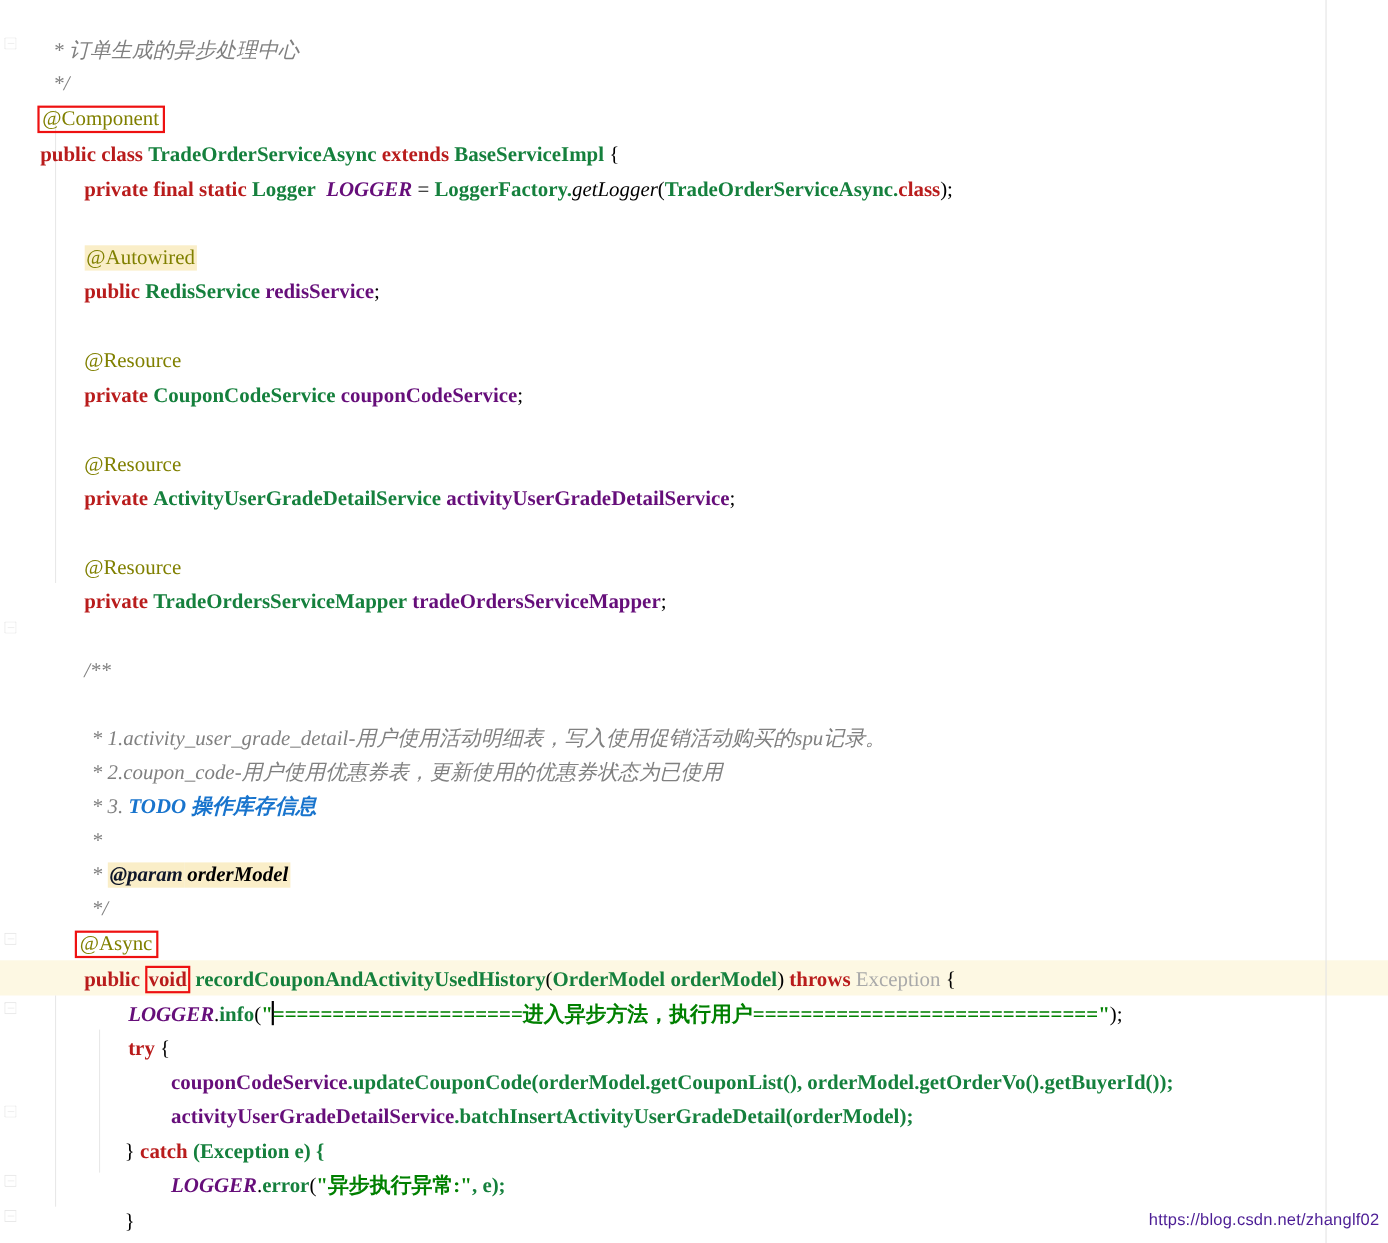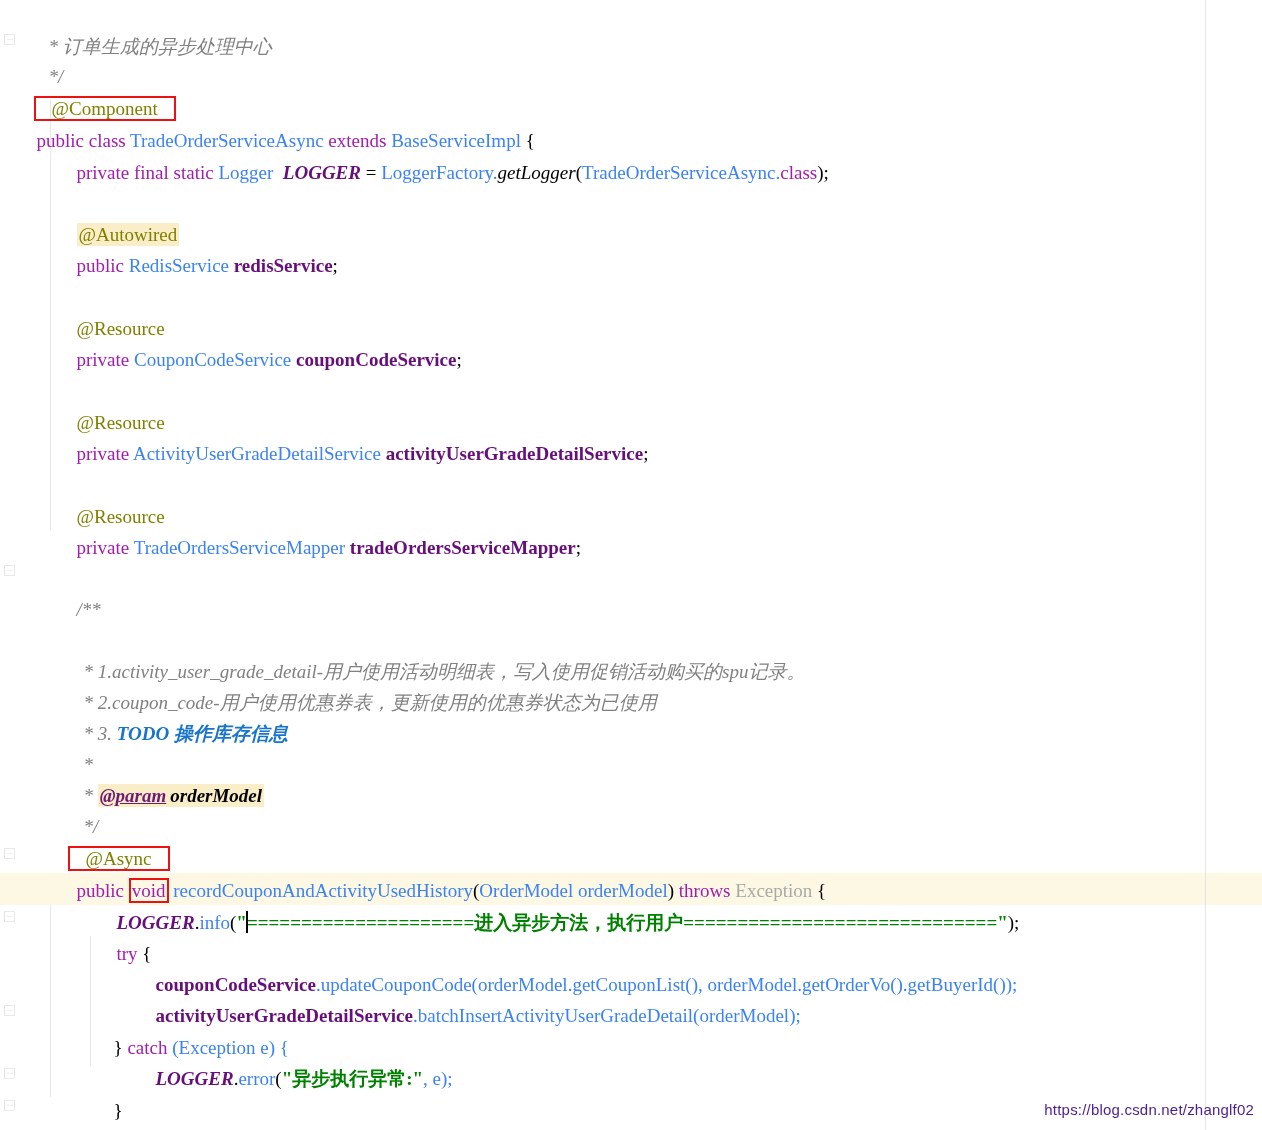--- a/index.html
+++ b/index.html
@@ -59,42 +59,42 @@
     left: 0;
     white-space: pre;
     font-family: "Liberation Serif", "DejaVu Serif", serif;
     font-size: 19px;
     line-height: 31px;
     height: 31px;
     color: #000000;
   }
 
   
-  .kw       { color: #a21caf; font-weight: normal; }
-  .ident    { color: #3b82f6; }
+  .kw       { color: #b91c1c; font-weight: bold; }
+  .ident    { color: #15803d; font-weight: bold; }
   .field    { color: #660e7a; font-weight: bold; }
   .static-f { color: #660e7a; font-weight: bold; font-style: italic; }
   .method-s { color: #000000; font-style: italic; }
   .anno     { color: #808000; }
   .cmt      { color: #808080; font-style: italic; }
   .todo     { color: #1874cd; font-weight: bold; font-style: italic; }
   .str      { color: #008000; font-weight: bold; }
   .str-q    { color: #008000; font-weight: bold; }
   .cls-gray { color: #a9a9a9; }
   .punct    { color: #000000; }
-  .tagdoc   { color: #701a75; font-style: italic; text-decoration: underline; font-weight: bold;}
+  .tagdoc   { color: #0f172a; font-style: italic; font-weight: bold;}
 
   
   .hl-yellow {
     background: #faeec8;
     padding: 1px 2px;
   }
   .red-box {
     border: 2px solid #ee1111;
-    padding: 0px 16px;
+    padding: 0px 3px;
     margin: 0 -1px;
   }
   .red-box-tight {
     border: 2px solid #ee1111;
     padding: 0px 1px;
   }
 
   
   .caret {
     display: inline-block;

